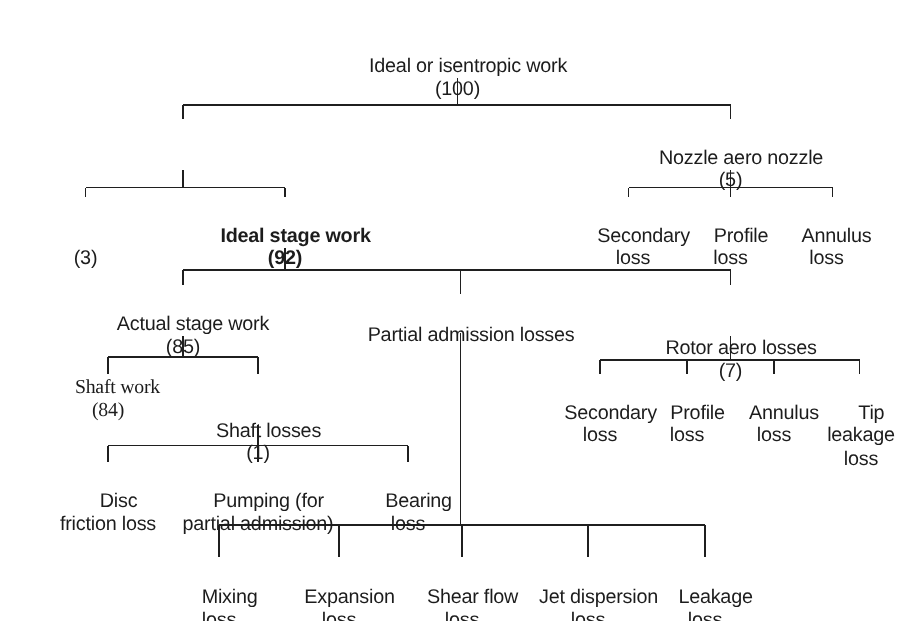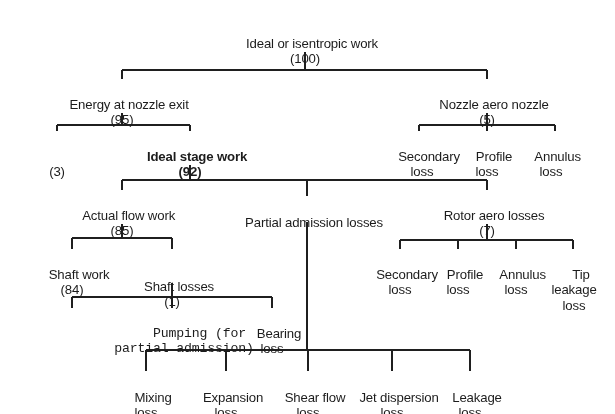--- a/index.html
+++ b/index.html
@@ -94,23 +94,20 @@
       <path d="M392 350 L392 371"></path>
       <path d="M470 350 L470 371"></path>
 
     </g>
   </svg>
 
   <div class="node" style="left:305px; top:20px;">
     <span>Ideal or isentropic work</span><span class="val">(100)</span>
   </div>
 
-  <div class="node" style="left:122px; top:81px;">
-    <span>Energy at nozzle exit</span><span class="val">(95)</span>
-  </div>
 
   <div class="node" style="left:487px; top:81px;">
     <span>Nozzle aero nozzle</span><span class="val">(5)</span>
   </div>
 
   <div class="node" style="left:57px; top:133px;">
     <span class="val">(3)</span>
   </div>
 
   <div class="node" style="left:190px; top:133px;font-weight:bold;">
@@ -126,32 +123,32 @@
     <span>Profile
 loss</span>
   </div>
 
   <div class="node" style="left:551px; top:133px;">
     <span>Annulus
 loss</span>
   </div>
 
   <div class="node" style="left:122px; top:192px;">
-    <span>Actual flow work</span><span class="val">(85)</span>
+    <span>Actual stage work</span><span class="val">(85)</span>
   </div>
 
   <div class="node" style="left:307px; top:199px;text-align:center;">
     <span>Partial admission losses</span>
   </div>
 
-  <div class="node" style="left:487px; top:192px;">
+  <div class="node" style="left:487px; top:208px;">
     <span>Rotor aero losses</span><span class="val">(7)</span>
   </div>
 
-  <div class="node" style="left:72px; top:251px;">
+  <div class="node" style="left:72px; top:234px;font-family:Liberation Serif, serif;">
     <span>Shaft work</span><span class="val">(84)</span>
   </div>
 
   <div class="node" style="left:172px; top:263px;">
     <span>Shaft losses</span><span class="val">(1)</span>
   </div>
 
   <div class="node" style="left:400px; top:251px;">
     <span>Secondary
 loss</span>
@@ -166,22 +163,26 @@
     <span>Annulus
 loss</span>
   </div>
 
   <div class="node" style="left:574px; top:251px;">
     <span>Tip
 leakage
 loss</span>
   </div>
 
-
-  <div class="node" style="left:184px; top:310px;font-family:Liberation Mono, monospace;">
+  <div class="node" style="left:72px; top:310px;">
+    <span>Disc
+friction loss</span>
+  </div>
+
+  <div class="node" style="left:172px; top:310px;">
     <span>Pumping (for
 partial admission)</span>
   </div>
 
   <div class="node" style="left:272px; top:310px;">
     <span>Bearing
 loss</span>
   </div>
 
   <div class="node" style="left:146px; top:374px;">

